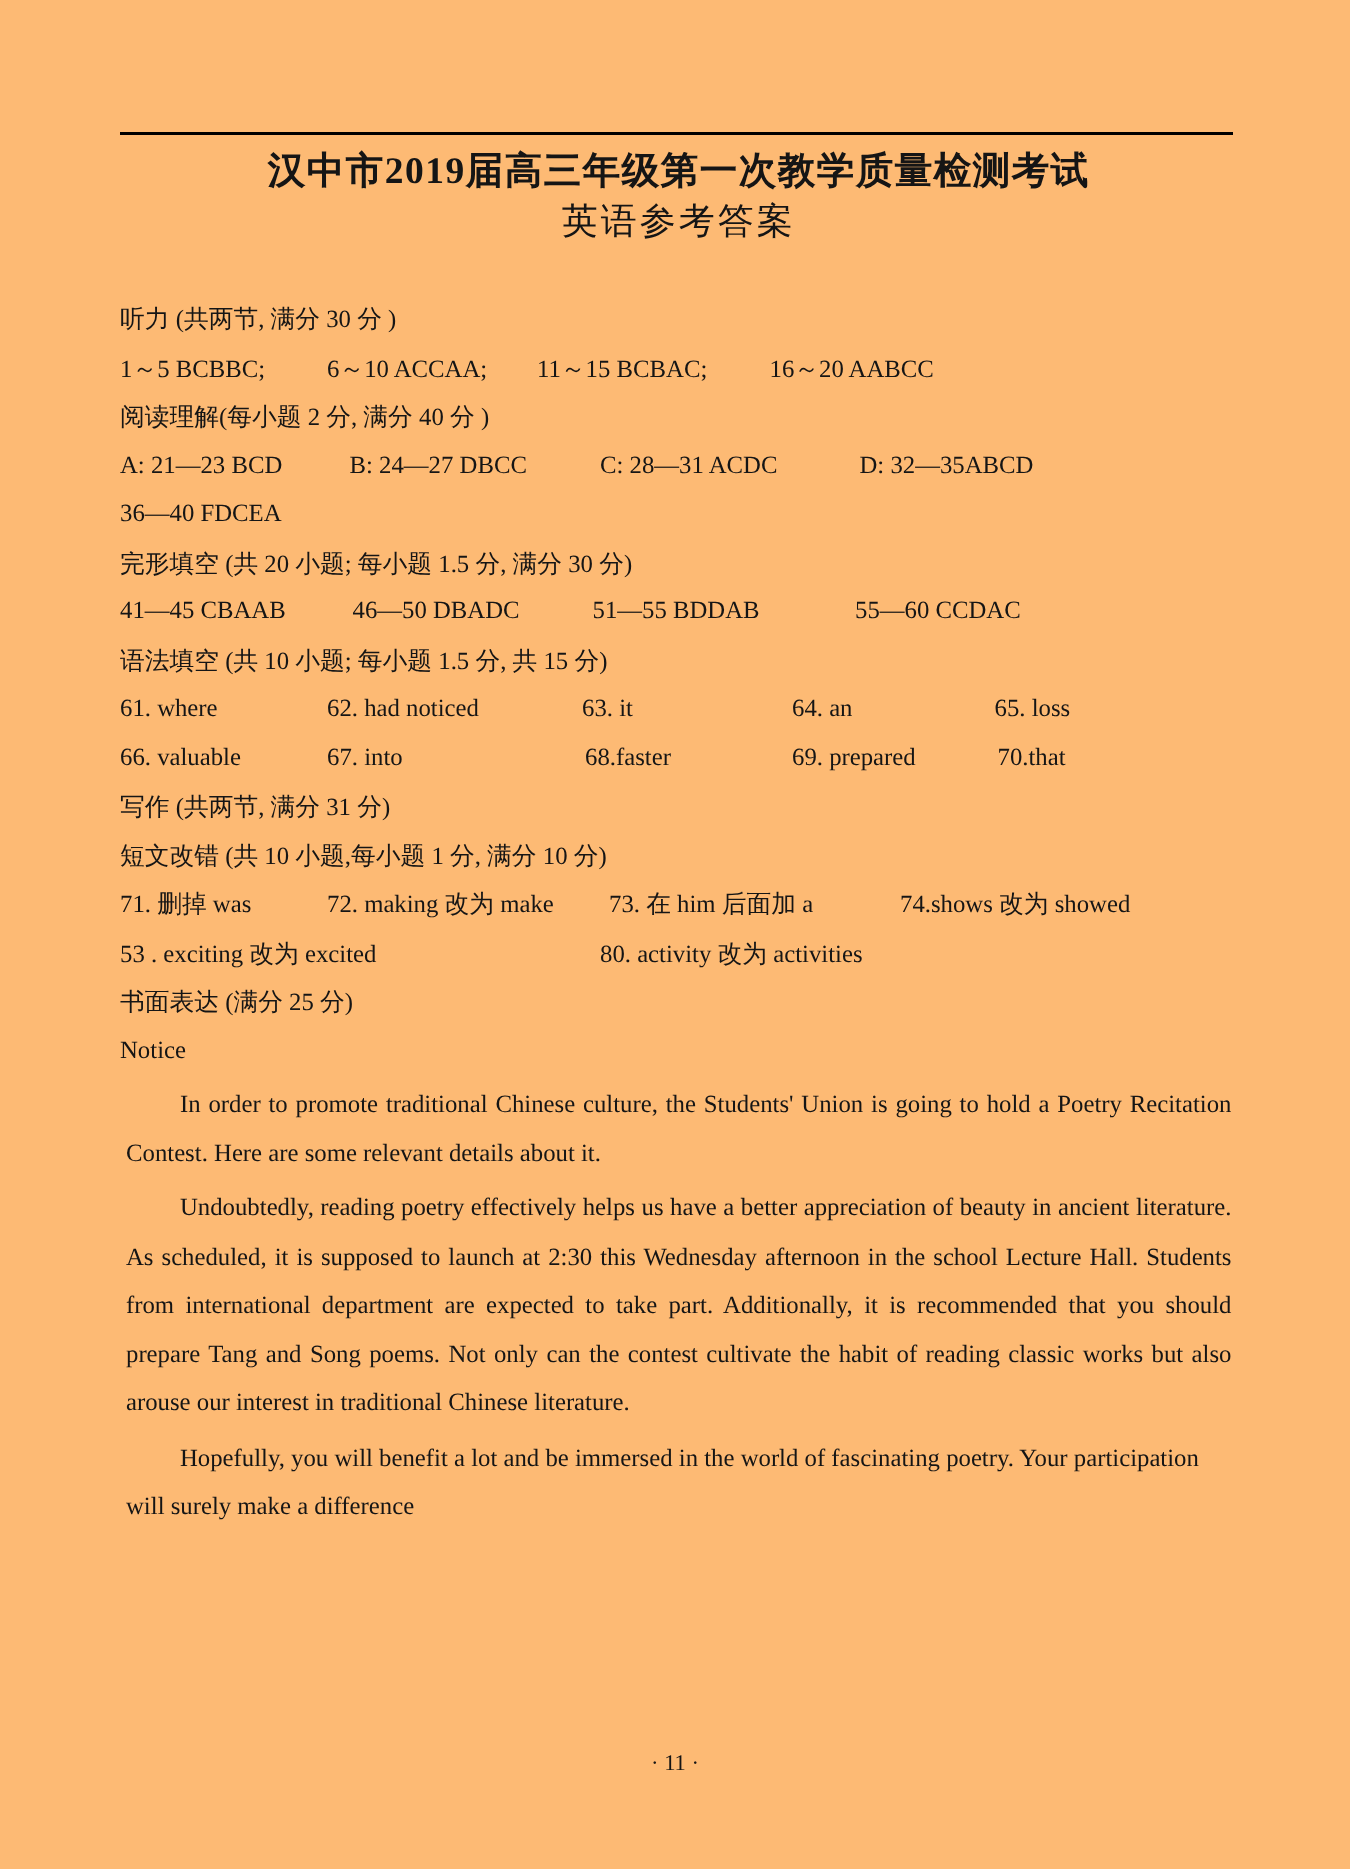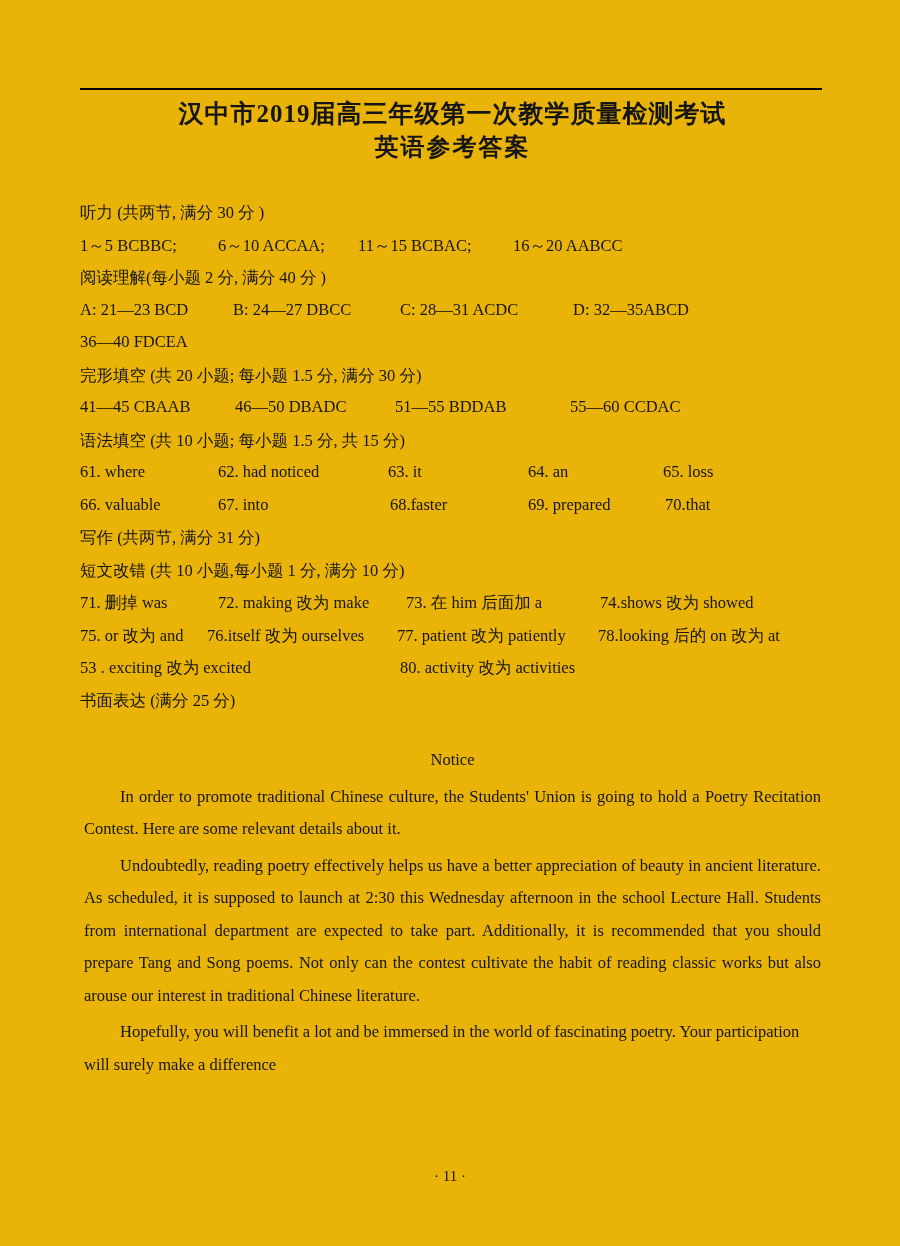--- a/index.html
+++ b/index.html
@@ -1,20 +1,20 @@
 <!DOCTYPE html>
 <html><head>
 <meta charset="utf-8">
 <style>
   html, body { margin: 0; padding: 0; background: #ffffff; }
   .page {
     position: relative;
     width: 900px;
     height: 1246px;
-    background: #eab308;
+    background: #fdba74;
     color: #151515;
     font-family: "Liberation Serif", "DejaVu Serif", serif;
     overflow: hidden;
   }
   .top-rule {
     position: absolute;
     left: 80px;
     top: 88px;
     width: 742px;
     height: 0;
@@ -31,21 +31,21 @@
     margin: 0;
     letter-spacing: 1px;
   }
   .subtitle {
     position: absolute;
     left: 80px;
     top: 131px;
     width: 745px;
     text-align: center;
     font-size: 24px;
-    font-weight: bold;
+    font-weight: normal;
     margin: 0;
     letter-spacing: 2px;
   }
   .body {
     position: absolute;
     left: 80px;
     top: 196px;
     width: 745px;
     font-size: 16.5px;
   }
@@ -54,22 +54,20 @@
     height: 32.5px;
   }
   .seg {
     position: absolute;
     top: 6px;
     white-space: nowrap;
   }
   .notice-line {
     height: 32.5px;
     line-height: 32.5px;
-    text-align: center;
-    margin-top: 28px;
   }
   .para {
     margin: 4px;
     line-height: 32.5px;
     text-align: justify;
     text-indent: 36px;
   }
   .para.last { text-align: left; }
   .signature {
     line-height: 32.5px;
@@ -163,26 +161,20 @@
       <span class="seg" style="left:0px">短文改错 (共 10 小题,每小题 1 分, 满分 10 分)</span>
     </div>
 
     <div class="line">
       <span class="seg" style="left:0px">71. 删掉 was</span>
       <span class="seg" style="left:138px">72. making 改为 make</span>
       <span class="seg" style="left:326px">73. 在 him 后面加 a</span>
       <span class="seg" style="left:520px">74.shows 改为 showed</span>
     </div>
 
-    <div class="line">
-      <span class="seg" style="left:0px">75. or 改为 and</span>
-      <span class="seg" style="left:127px">76.itself 改为 ourselves</span>
-      <span class="seg" style="left:317px">77. patient 改为 patiently</span>
-      <span class="seg" style="left:518px">78.looking 后的 on 改为 at</span>
-    </div>
 
     <div class="line">
       <span class="seg" style="left:0px">53 . exciting 改为 excited</span>
       <span class="seg" style="left:320px">80. activity 改为 activities</span>
     </div>
 
     <div class="line">
       <span class="seg" style="left:0px">书面表达 (满分 25 分)</span>
     </div>
 

